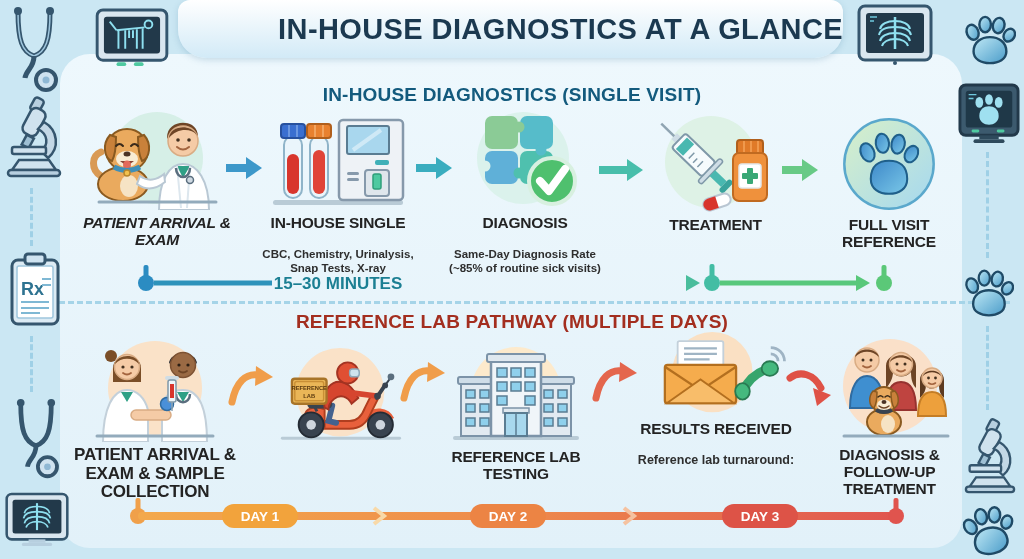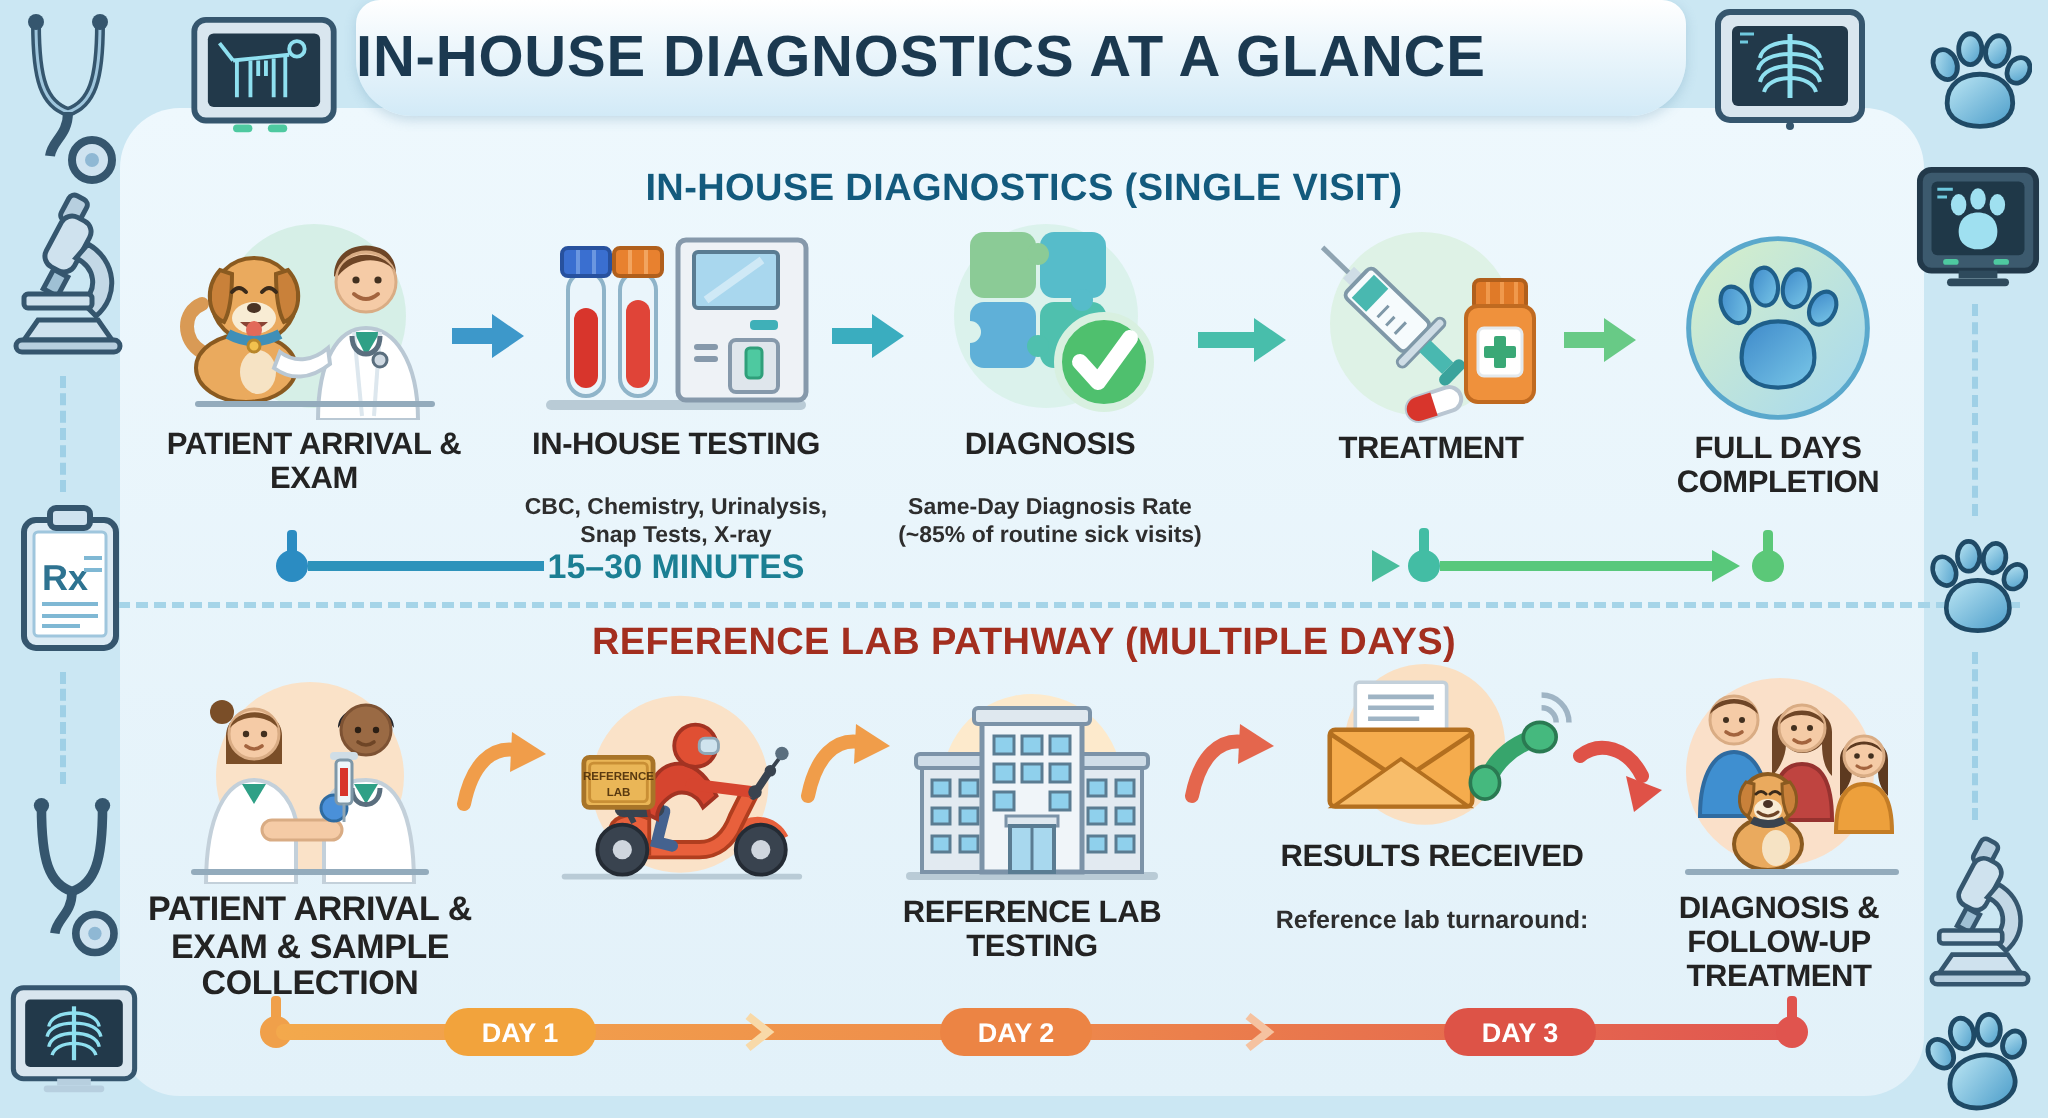--- a/index.html
+++ b/index.html
@@ -1,35 +1,35 @@
 <!DOCTYPE html>
 <html><head>
 <meta charset="utf-8">
 <style>
   html,body{margin:0;padding:0;}
   #stage{position:relative;width:1024px;height:559px;background:#cbe7f3;font-family:"Liberation Sans",sans-serif;overflow:hidden;}
   svg{font-family:"Liberation Sans",sans-serif;display:block;}
   .panel{position:absolute;left:60px;top:54px;width:902px;height:494px;background:linear-gradient(180deg,#eef8fd,#e2f1f9);border-radius:30px;}
-  .banner{position:absolute;left:178px;top:0;width:665px;height:58px;background:linear-gradient(180deg,#ffffff,#d2eaf7);border-radius:12px 12px 28px 28px;box-shadow:0 2px 6px rgba(100,150,180,.30);display:flex;align-items:center;justify-content:flex-start;z-index:6;}
+  .banner{position:absolute;left:178px;top:0;width:665px;height:58px;background:linear-gradient(180deg,#ffffff,#d2eaf7);border-radius:12px 12px 28px 28px;box-shadow:0 2px 6px rgba(100,150,180,.30);display:flex;align-items:center;justify-content:flex-end;z-index:6;}
   .title{font-size:29px;font-weight:800;color:#1b3950;letter-spacing:.4px;white-space:nowrap;}
   .sec-header{position:absolute;left:0;width:1024px;text-align:center;font-weight:800;font-size:19px;letter-spacing:.2px;z-index:4;}
   #sec1-header{top:84px;color:#135a7d;}
   #sec2-header{top:311px;color:#a32e1f;}
   .step{position:absolute;text-align:center;z-index:3;}
   .step .art{margin:0 auto;}
   .label{font-weight:800;font-size:15.5px;color:#232323;line-height:1.1;margin-top:4px;letter-spacing:-0.2px;}
   .sub{font-weight:700;font-size:11.5px;color:#2e2e2e;line-height:1.22;margin-top:16px;}
   .highlight{font-weight:800;font-size:18px;color:#ab2f20;margin-top:1px;letter-spacing:-0.2px;}
   .arrow{position:absolute;z-index:3;}
   .divider{position:absolute;left:14px;top:301px;width:996px;border-top:3px dashed #a5d4e8;z-index:2;}
   .rail-icon{position:absolute;z-index:5;}
   .dashv{position:absolute;width:0;border-left:3px dashed #9fd0e6;z-index:2;}
   .tl{position:absolute;left:0;z-index:3;}
   
-  #s1-1{left:82px;top:110px;width:150px;}
+  #s1-1{left:82px;top:110px;width:150px;font-style:italic;}
   #s1-2{left:254px;top:112px;width:168px;}
   #s1-3{left:440px;top:110px;width:170px;}
   #s1-4{left:648px;top:112px;width:135px;}
   #s1-5{left:824px;top:116px;width:130px;}
   
   #s2-1{left:72px;top:338px;width:166px;}
   #s2-1 .label{font-size:17px;}
   #s2-2{left:262px;top:346px;width:155px;}
   #s2-3{left:436px;top:346px;width:160px;}
   #s2-4{left:630px;top:332px;width:172px;}
@@ -242,21 +242,21 @@
       <path d="M52 13 V25 M60 13 V25" stroke="#f2a45f" stroke-width="2"></path>
       <rect x="76" y="8" width="64" height="80" rx="4" fill="#eef2f6" stroke="#8699ab" stroke-width="2.5"></rect>
       <rect x="84" y="14" width="42" height="28" rx="2" fill="#a9d7ee" stroke="#5a7c92" stroke-width="2"></rect>
       <path d="M90 38 L118 18" stroke="#cfe9f6" stroke-width="4"></path>
       <rect x="112" y="48" width="14" height="5" rx="2" fill="#3fb0b8"></rect>
       <rect x="102" y="58" width="24" height="26" rx="3" fill="#dfe6ec" stroke="#8699ab" stroke-width="2"></rect>
       <rect x="110" y="62" width="8" height="15" rx="2" fill="#4ec9a0" stroke="#2f9f7a" stroke-width="1.5"></rect>
       <rect x="84" y="60" width="12" height="3" rx="1.5" fill="#8699ab"></rect>
         <rect x="84" y="66" width="12" height="3" rx="1.5" fill="#8699ab"></rect>
     </svg>
-    <div class="label">IN-HOUSE TESTING</div>
+    <div class="label">IN-HOUSE SINGLE</div>
     <div class="sub">CBC, Chemistry, Urinalysis, Snap Tests, X-ray</div>
   </div>
 
   <div class="step" id="s1-3">
     <svg class="art" width="140" height="100" viewBox="0 0 140 100">
       <circle cx="68" cy="48" r="46" fill="#dbf2ec"></circle>
       <g transform="translate(30,6)">
         <rect x="0" y="0" width="33" height="33" rx="7" fill="#8bcb96"></rect>
         <rect x="35" y="0" width="33" height="33" rx="7" fill="#56bcca"></rect>
         <rect x="0" y="35" width="33" height="33" rx="7" fill="#5fb0d8"></rect>
@@ -314,21 +314,21 @@
       </defs>
       <circle cx="58" cy="58" r="54" fill="url(#pg1)" stroke="#5aa8cc" stroke-width="3"></circle>
       <g fill="url(#pw1)" stroke="#1f5f8a" stroke-width="2.5">
         <ellipse cx="32" cy="44" rx="8" ry="11.5" transform="rotate(-24 32 44)"></ellipse>
         <ellipse cx="50" cy="33" rx="8" ry="11.5" transform="rotate(-6 50 33)"></ellipse>
         <ellipse cx="69" cy="34" rx="8" ry="11.5" transform="rotate(10 69 34)"></ellipse>
         <ellipse cx="85" cy="46" rx="7.5" ry="10.5" transform="rotate(28 85 46)"></ellipse>
         <path d="M36 76 C36 60 46 54 58 54 C70 54 80 60 80 76 C80 88 70 94 58 94 C46 94 36 88 36 76 Z"></path>
       </g>
     </svg>
-    <div class="label">FULL DAYS COMPLETION</div>
+    <div class="label">FULL VISIT REFERENCE</div>
   </div>
 
   <svg class="arrow" style="left:224px;top:154px;" width="40" height="28" viewBox="0 0 40 28">
     <path d="M2 10 H22 V3 L38 14 L22 25 V18 H2 Z" fill="#2e8fc6" opacity="0.92"></path>
   </svg>
   <svg class="arrow" style="left:414px;top:154px;" width="40" height="28" viewBox="0 0 40 28">
     <path d="M2 10 H22 V3 L38 14 L22 25 V18 H2 Z" fill="#2aa6ba" opacity="0.92"></path>
   </svg>
   <svg class="arrow" style="left:597px;top:156px;" width="48" height="28" viewBox="0 0 48 28">
     <path d="M2 10 H30 V3 L46 14 L30 25 V18 H2 Z" fill="#3ab9a4" opacity="0.92"></path>

